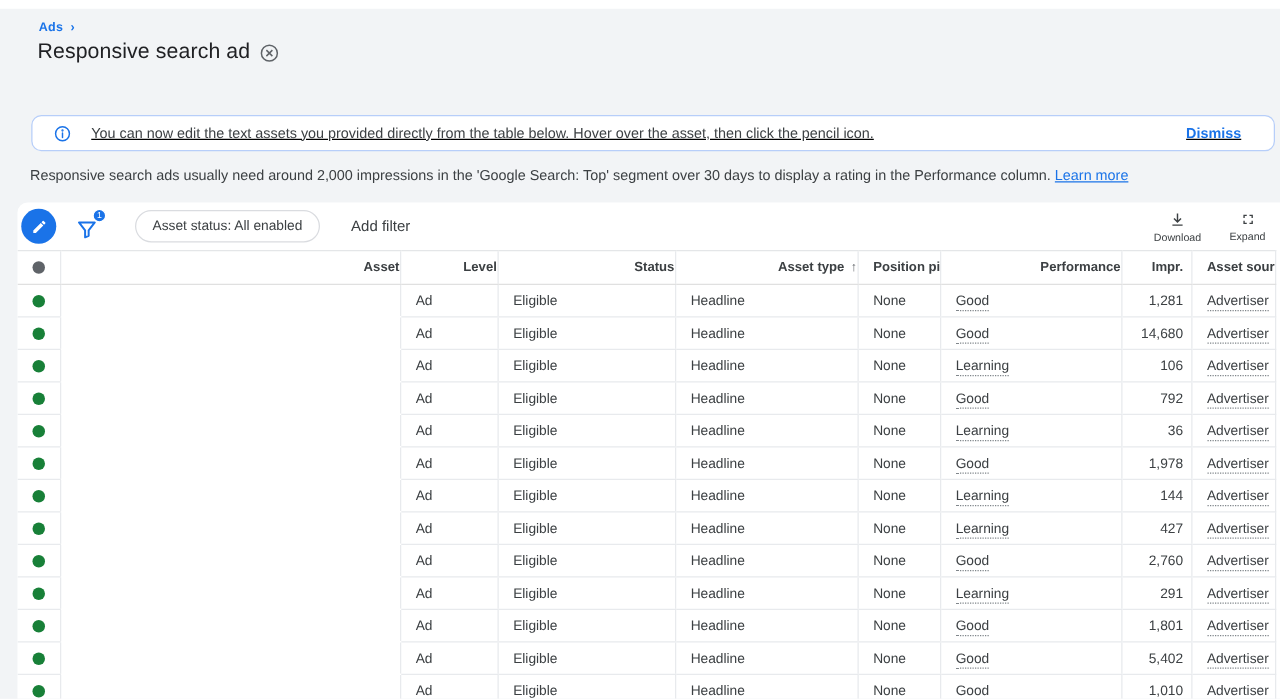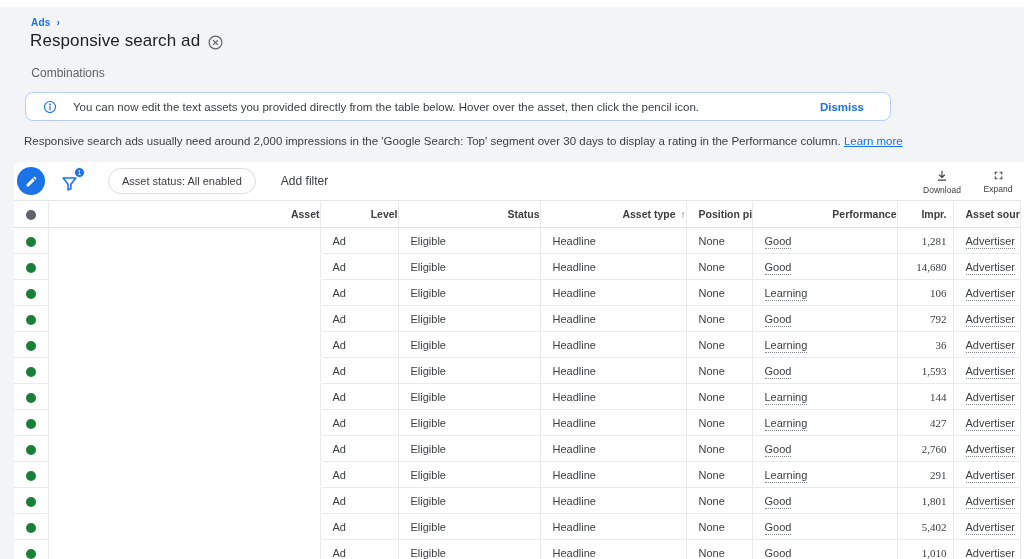--- a/index.html
+++ b/index.html
@@ -24,21 +24,21 @@
   .show-last { font-size:12px; font-weight:700; color:#1a73e8; margin-left:12px; cursor:pointer; white-space:nowrap; }
 
   
   .tabs { position:absolute; left:14px; top:61px; display:flex; height:26px; }
   .tab { font-size:12px; text-align:center; line-height:24px; cursor:pointer; position:relative; }
   .tab.active { width:101px; color:#202124; font-weight:700; }
   .tab.inactive { width:108px; color:#5f6368; font-weight:400; }
   .tab.active::after { content:""; position:absolute; left:0; right:0; bottom:-2px; height:3px; background:#1a73e8; border-radius:3px 3px 0 0; }
 
   
-  .banner { position:absolute; left:25px; top:92px; width:866px; height:29px; background:#fff; border:1px solid #b7cef9; border-radius:8px; display:flex; align-items:center; }
+  .banner { position:absolute; left:25px; top:92px; width:995px; height:29px; background:#fff; border:1px solid #b7cef9; border-radius:8px; display:flex; align-items:center;text-decoration:underline; }
   .banner .info { margin-left:17px; display:inline-flex; }
   .banner .msg { margin-left:16px; font-size:11.5px; color:#3c4043; flex:1; }
   .banner .dismiss { margin-right:26px; font-size:11.5px; font-weight:700; color:#1a73e8; cursor:pointer; }
 
   
   .notice { position:absolute; left:24px; top:135px; font-size:11.5px; color:#3c4043; }
   .notice a { color:#1a73e8; text-decoration:underline; cursor:pointer; }
 
   
   .card { position:absolute; left:14px; top:162px; width:1010px; height:400px; background:#fff; border-top-left-radius:8px; overflow:hidden; }
@@ -58,21 +58,21 @@
   th, td { overflow:hidden; white-space:nowrap; }
   thead th { height:27px; font-size:10.5px; font-weight:700; color:#3c4043; text-align:right; padding-left:12px;
              border-top:1px solid #e4e6e8; border-bottom:1px solid #e0e0e0; border-left:1px solid #e8eaed; cursor:pointer; }
   thead th.c-dot { border-left:none; text-align:center; padding-left:0; cursor:default; }
   thead th.c-num { text-align:right; padding-right:6px; padding-left:0; }
   thead th:last-child { border-right:1px solid #e8eaed; }
   .sort-arrow { font-size:10px; color:#5f6368; margin-left:5px; font-weight:400; }
   tbody td { height:26px; font-size:11px; color:#3c4043; padding-left:12px; border-bottom:1px solid #e8eaed; border-left:1px solid #e8eaed; }
   tbody td.c-dot { border-left:none; text-align:center; padding-left:0; }
   tbody td.c-asset { border-bottom:1px solid #ffffff; background:#fff; }
-  tbody td.c-num { text-align:right; padding-right:6px; padding-left:0;font-family:Liberation Serif, serif; }
+  tbody td.c-num { text-align:right; padding-right:6px; padding-left:0; }
   tbody td:last-child { border-right:1px solid #e8eaed; }
   .dot { display:inline-block; width:10px; height:10px; border-radius:50%; background:#188038; vertical-align:middle; cursor:pointer; }
   .hdr-dot { display:inline-block; width:10px; height:10px; border-radius:50%; background:#5f6368; vertical-align:middle; }
   .dotted { border-bottom:1px dotted #80868b; padding-bottom:1px; cursor:pointer; }
 </style>
 </head>
 <body>
 
 <div class="page">
   <div class="topstrip"></div>
@@ -86,21 +86,20 @@
     <span class="close-circ">
       <svg width="17" height="17" viewBox="0 0 24 24" fill="none" stroke="#5f6368" stroke-width="1.7">
         <circle cx="12" cy="12" r="9"></circle>
           <path d="M8.6 8.6l6.8 6.8M15.4 8.6l-6.8 6.8"></path>
       </svg>
     </span>
   </div>
 
 
   <div class="tabs">
-    <div class="tab inactive">Combinations</div>
   </div>
 
   <div class="banner">
     <span class="info">
       <svg width="14" height="14" viewBox="0 0 24 24" fill="none" stroke="#1a73e8" stroke-width="2">
         <circle cx="12" cy="12" r="9.5"></circle>
           <path d="M12 11v6" stroke-linecap="round"></path>
           <circle cx="12" cy="7.5" r="0.6" fill="#1a73e8"></circle>
       </svg>
     </span>
@@ -227,21 +226,21 @@
             <td><span class="dotted">Advertiser</span></td>
           </tr>
           <tr>
             <td class="c-dot"><span class="dot"></span></td>
             <td class="c-asset"></td>
             <td>Ad</td>
             <td>Eligible</td>
             <td>Headline</td>
             <td>None</td>
             <td><span class="dotted">Good</span></td>
-            <td class="c-num">1,593</td>
+            <td class="c-num">1,978</td>
             <td><span class="dotted">Advertiser</span></td>
           </tr>
           <tr>
             <td class="c-dot"><span class="dot"></span></td>
             <td class="c-asset"></td>
             <td>Ad</td>
             <td>Eligible</td>
             <td>Headline</td>
             <td>None</td>
             <td><span class="dotted">Learning</span></td>

